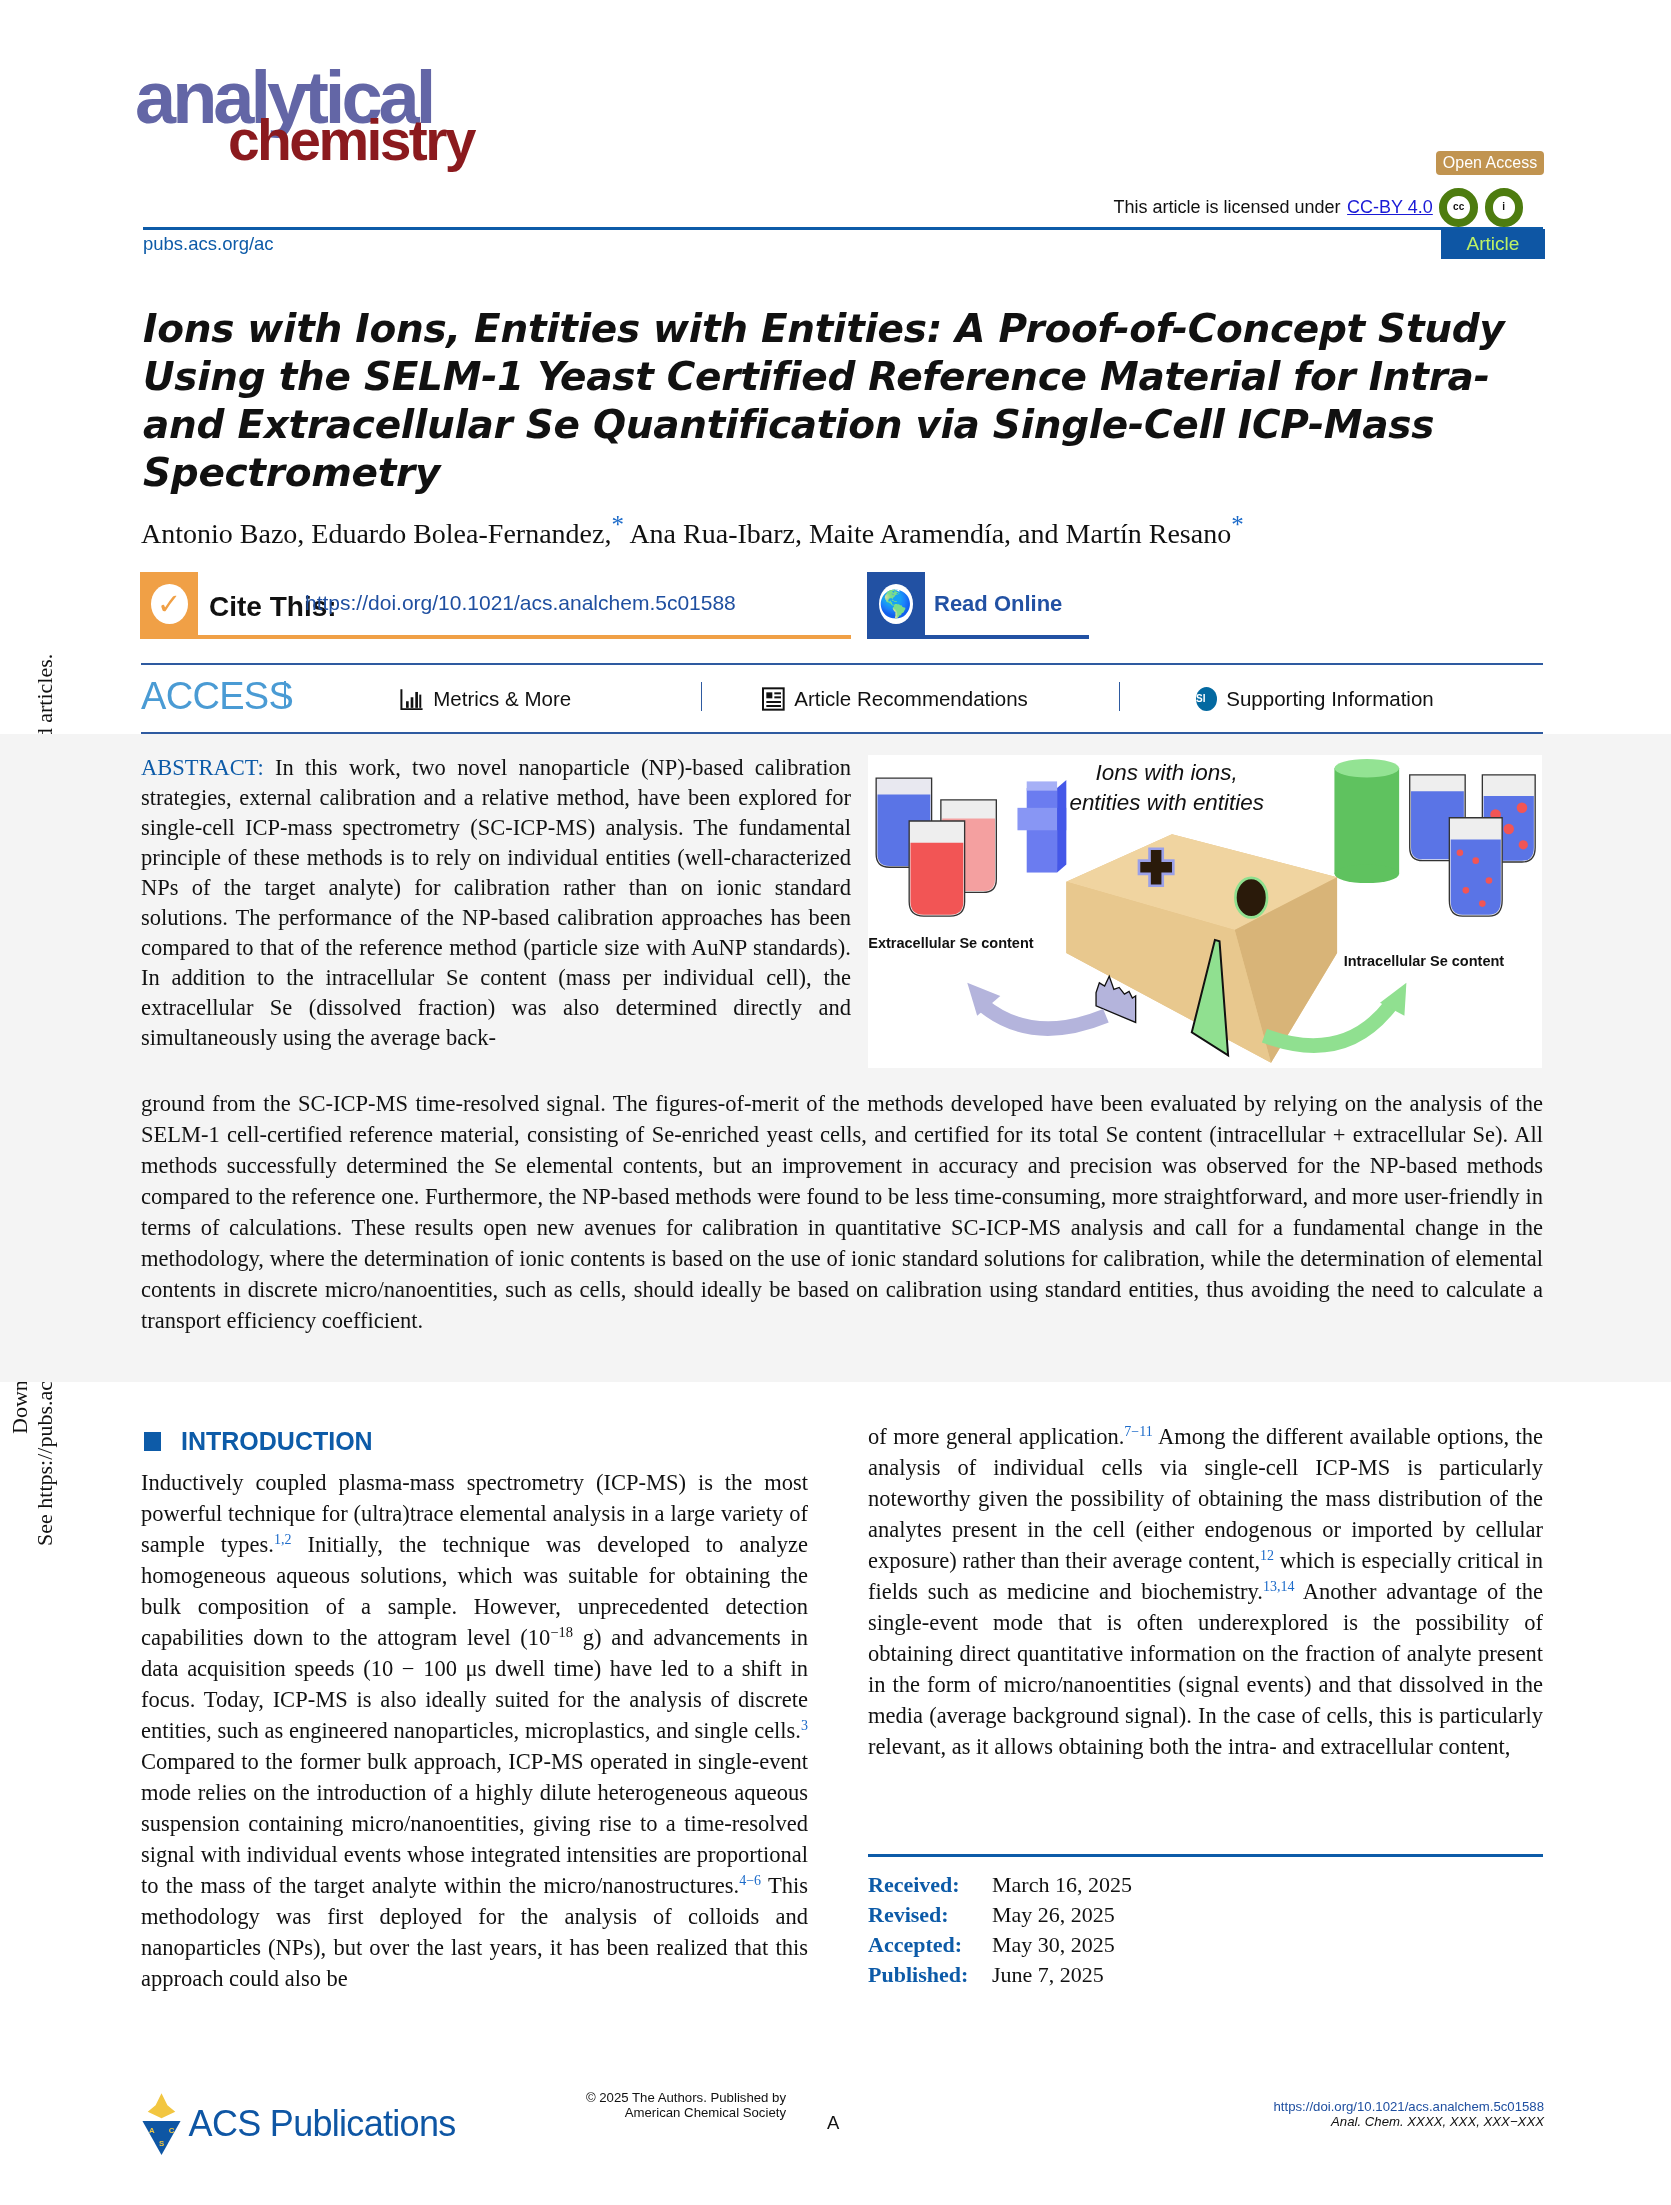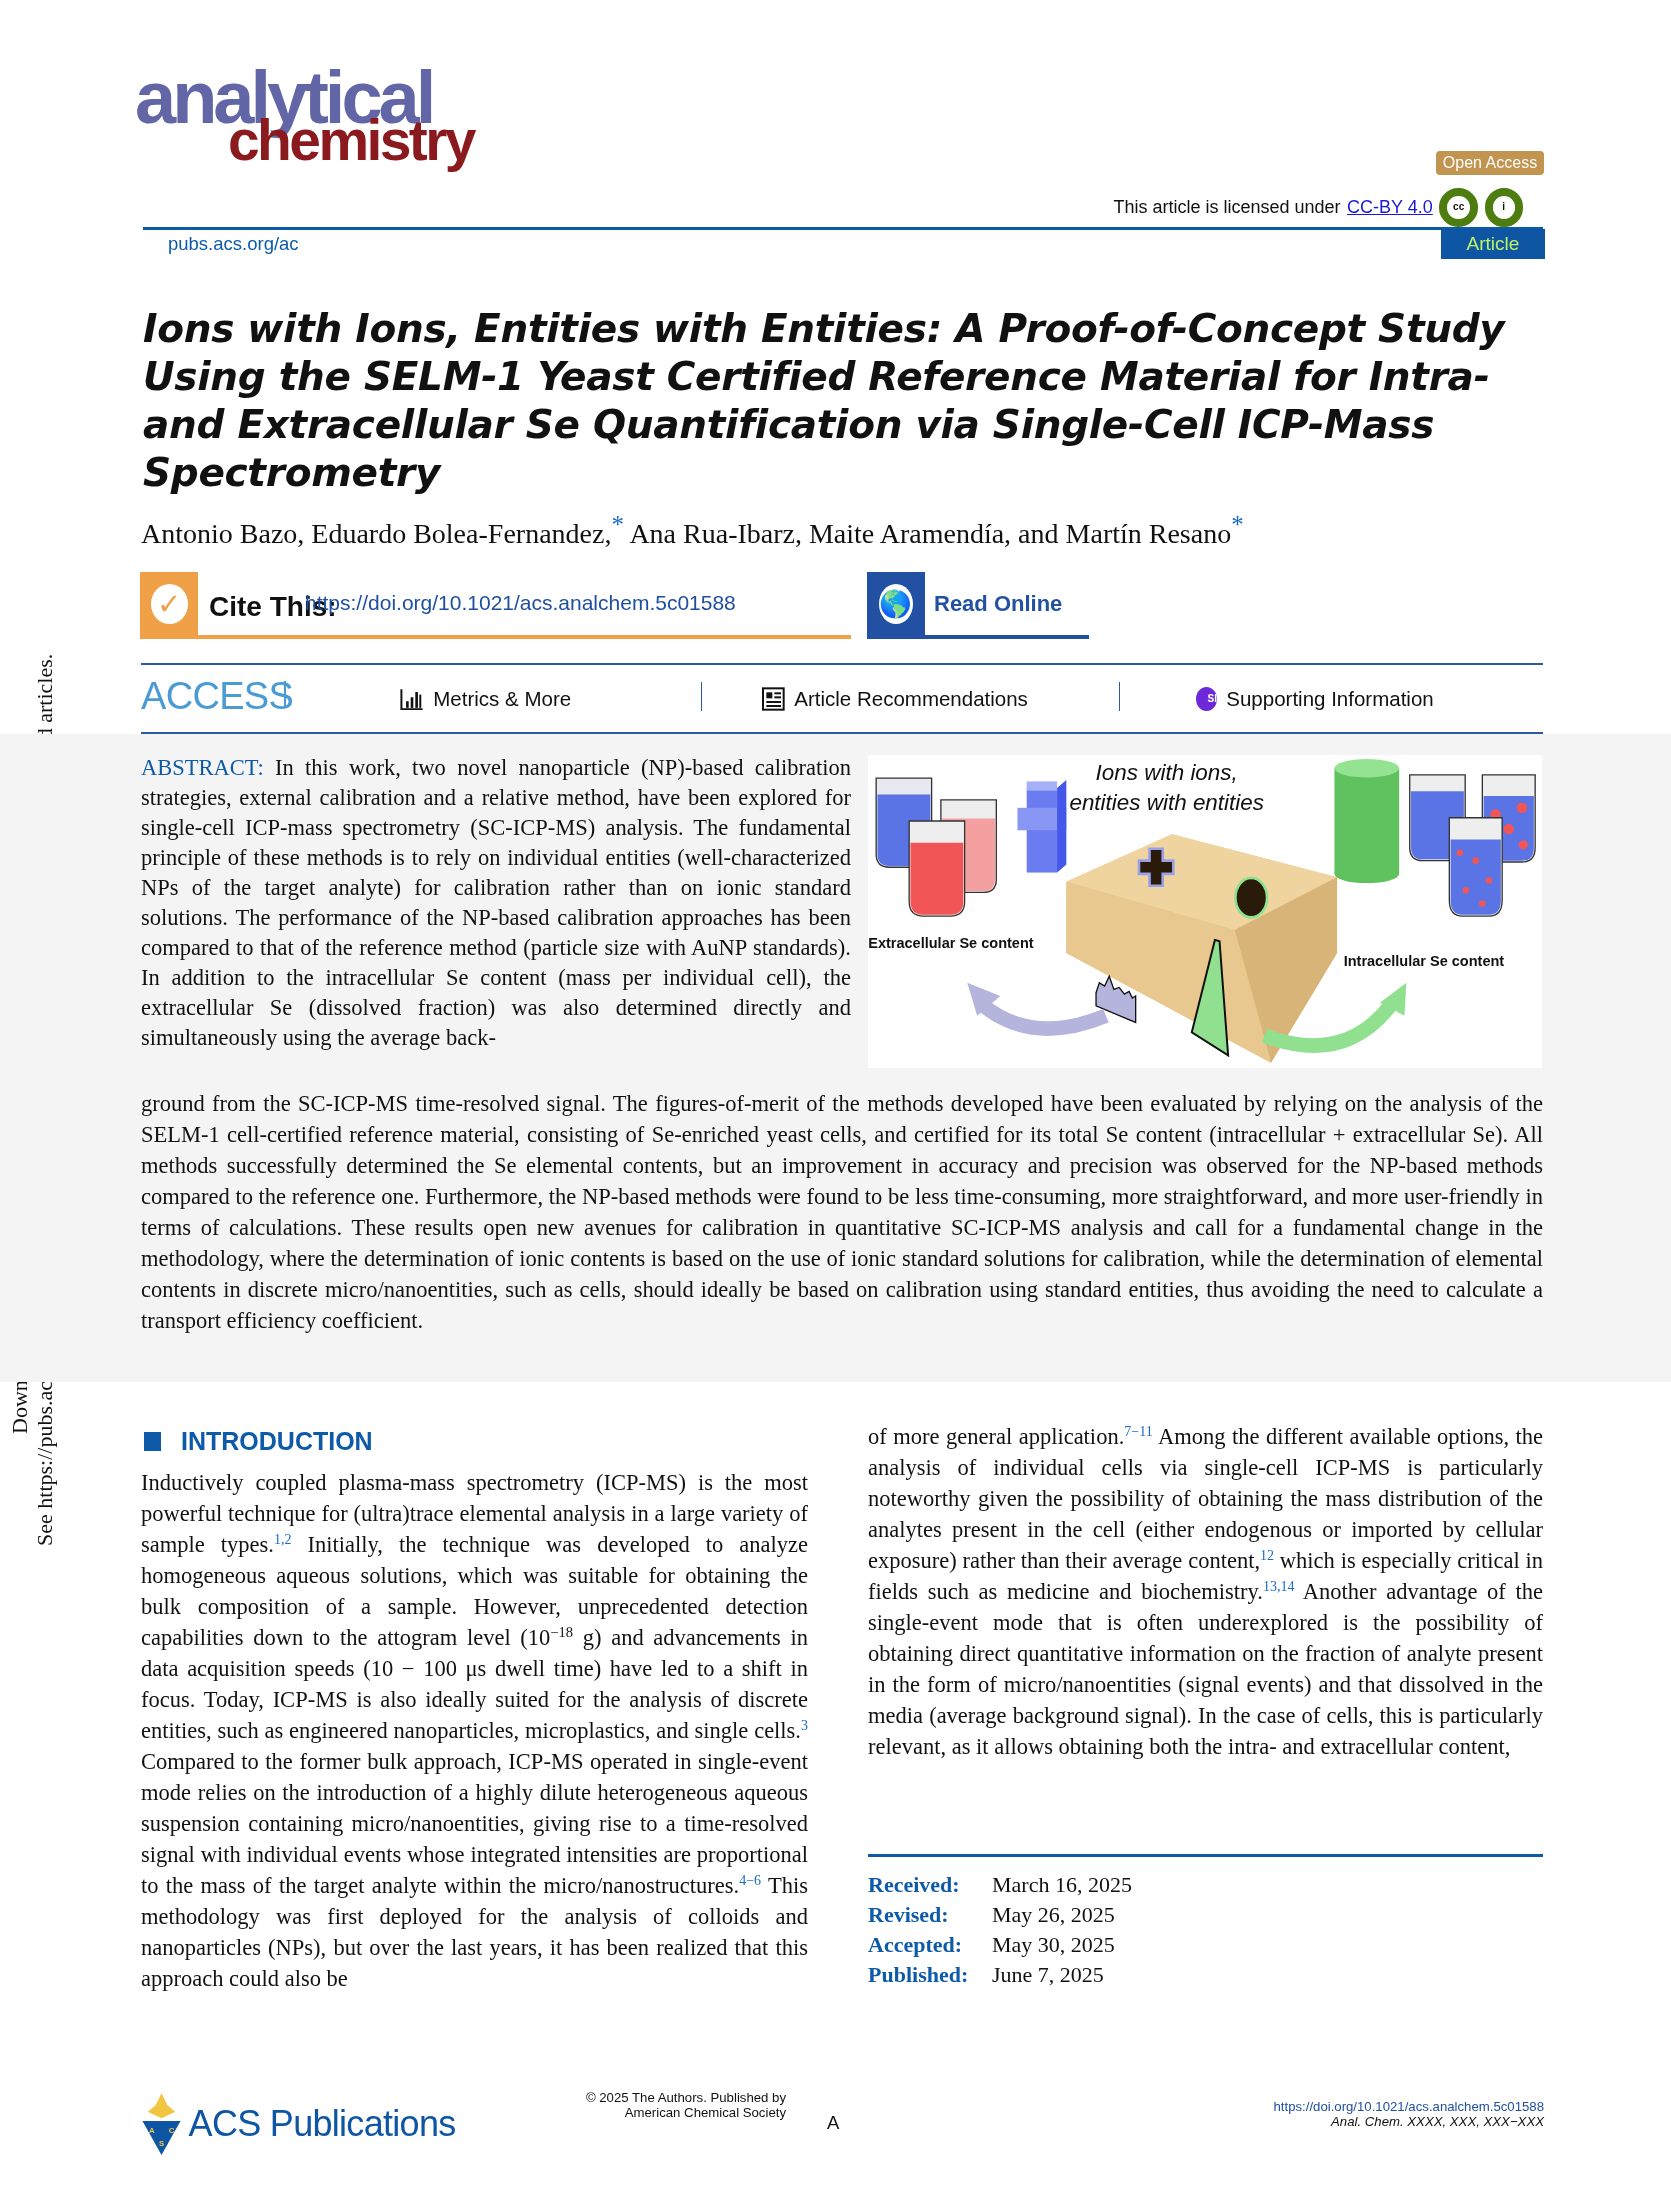--- a/index.html
+++ b/index.html
@@ -11,21 +11,21 @@
   
   .logo-analytical { position:absolute; left:135px; top:61px; font-family:"Liberation Sans", sans-serif; font-weight:bold; font-size:74px; letter-spacing:-4px; color:#6366a6; line-height:1; }
   .logo-chemistry { position:absolute; left:228px; top:112px; font-family:"Liberation Sans", sans-serif; font-weight:bold; font-size:57px; letter-spacing:-2.6px; color:#8b1a1e; line-height:1; }
 
   .open-access { position:absolute; left:1436px; top:151px; width:108px; height:24px; background:#c19450; color:#fff; border-radius:4px; font-family:"Liberation Sans", sans-serif; font-size:16px; text-align:center; line-height:24px; }
   .license { position:absolute; right:149px; top:188px; font-family:"Liberation Sans", sans-serif; font-size:18px; color:#111; display:flex; align-items:center; gap:6.6px; }
   .license a { color:#1a1ad6; text-decoration:underline; }
   .cc-icon { width:22.5px; height:22.5px; border:8px solid #4d7c0f; border-radius:50%; font-size:10px; font-weight:bold; text-align:center; line-height:22.5px; font-family:"Liberation Sans", sans-serif; box-sizing:content-box; }
 
   .top-rule { position:absolute; left:143px; top:227px; width:1400px; height:2.6px; background:#0d5ba8; }
-  .journal-url { position:absolute; left:143px; top:233px; font-family:"Liberation Sans", sans-serif; font-size:18.5px; color:#0d5ba8;margin-left:25px; }
+  .journal-url { position:absolute; left:143px; top:233px; font-family:"Liberation Sans", sans-serif; font-size:18.5px; color:#0d5ba8; }
   .article-badge { position:absolute; left:1441px; top:229px; width:104px; height:30px; background:#0e56a4; color:#bef264; font-family:"Liberation Sans", sans-serif; font-size:19px; text-align:center; line-height:30px; }
 
   .title { position:absolute; left:141px; top:303px; width:1408px; font-family:"DejaVu Sans", sans-serif; font-weight:bold; font-size:39px; line-height:48px; letter-spacing:-0.3px; color:#111; }
   .authors { position:absolute; left:141px; top:518px; font-size:28px; color:#111; }
   .authors .star { color:#1b6ac9; font-size:25px; vertical-align:super; line-height:0; }
 
   .cite-box { position:absolute; left:140px; top:572px; width:711px; height:63px; border-bottom:4.6px solid #f0a046; }
   .cite-sq { position:absolute; left:0; top:0; width:58px; height:63px; background:#f0a046; }
   .cite-check { position:absolute; left:10.6px; top:12px; width:37px; height:40px; border-radius:50%; background:#fff; color:#f0a046; font-size:29px; text-align:center; line-height:40px; font-family:"DejaVu Sans", sans-serif; font-weight:bold; }
   .cite-label { position:absolute; left:69px; top:18.5px; font-family:"Liberation Sans", sans-serif; font-weight:bold; font-size:28px; color:#111; white-space:nowrap; }
@@ -35,21 +35,21 @@
   .read-sq { position:absolute; left:0; top:0; width:58px; height:63px; background:#2251a3; }
   .globe { position:absolute; left:12px; top:12px; width:34px; height:40px; border-radius:50%; background:#fff; color:#2251a3; font-size:26.4px; text-align:center; line-height:40px; }
   .read-label { position:absolute; left:67px; top:18.5px; font-family:"Liberation Sans", sans-serif; font-weight:bold; font-size:22px; color:#2251a3; white-space:nowrap; }
 
   .access-rule-top { position:absolute; left:141px; top:663px; width:1402px; height:2px; background:#2e5aa0; }
   .access-rule-bot { position:absolute; left:141px; top:732px; width:1402px; height:2.6px; background:#2e5aa0; }
   .access-label { position:absolute; left:141px; top:677px; font-family:"Liberation Sans", sans-serif; font-size:38px; color:#4a9bd4; letter-spacing:-0.7px; line-height:1; }
   .access-bar { position:absolute; left:284px; top:681px; width:2px; height:26.4px; background:#4a9bd4; }
   .sep { position:absolute; top:682px; width:1.3px; height:29px; background:#2e5aa0; }
   .access-item { position:absolute; top:687px; font-family:"Liberation Sans", sans-serif; font-size:20.5px; color:#111; display:flex; align-items:center; gap:9.3px; white-space:nowrap; }
-  .si-badge { width:21px; height:24px; border-radius:50%; background:#6d28d9; color:#fff; font-size:10px; font-weight:bold; text-align:right; line-height:24px; }
+  .si-badge { width:21px; height:24px; border-radius:50%; background:#0369a1; color:#fff; font-size:10px; font-weight:bold; text-align:left; line-height:24px; }
 
   .abstract-band { position:absolute; left:0; top:734px; width:1672px; height:648px; background:#f4f4f4; }
   .abstract-col { position:absolute; left:141px; top:753px; width:710px; font-size:22.5px; line-height:30px; text-align:justify; color:#111; }
   .abstract-full { position:absolute; left:141px; top:1088px; width:1402px; font-size:22.5px; line-height:31px; text-align:justify; color:#111; }
   .abstract-label { color:#0d5ba8; font-weight:normal; }
 
   .toc { position:absolute; left:868px; top:755px; width:674px; height:313px; background:#fff; overflow:hidden; }
 
   .intro-head { position:absolute; left:144px; top:1427px; font-family:"Liberation Sans", sans-serif; font-weight:bold; font-size:25px; color:#0d5ba8; display:flex; align-items:center; gap:20px; }
   .intro-sq { width:17px; height:18.5px; background:#0d5ba8; }

